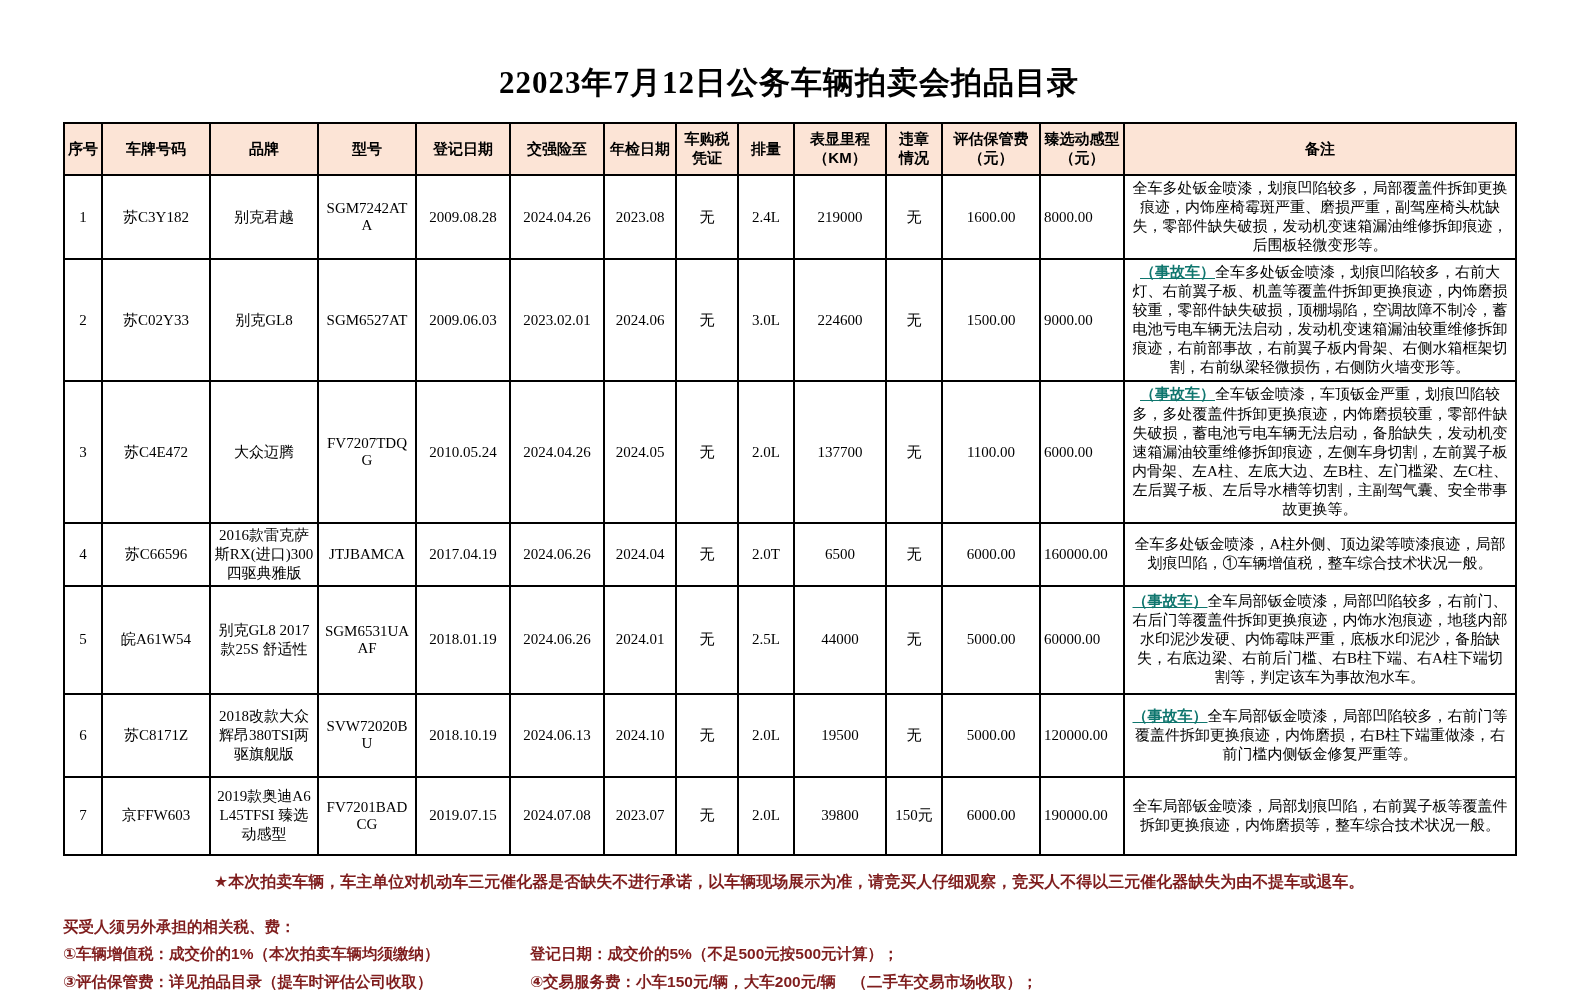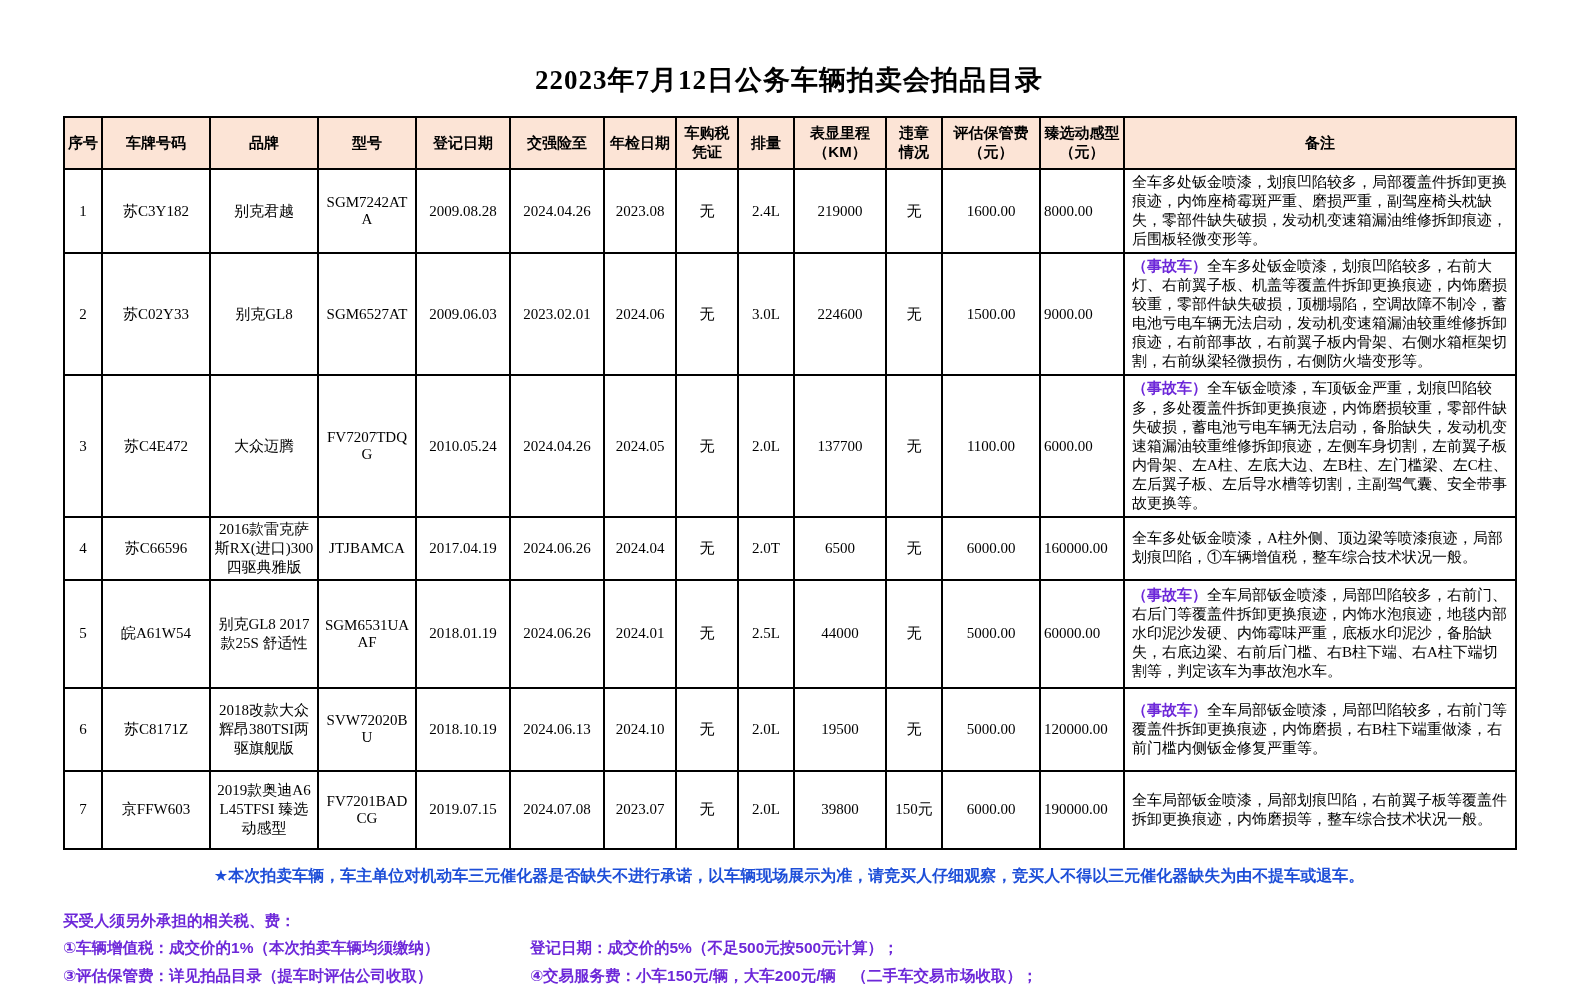--- a/index.html
+++ b/index.html
@@ -3,54 +3,54 @@
 <meta charset="utf-8">
 <style>
   html,body { margin:0; padding:0; background:#ffffff; }
   body {
     width:1578px; height:997px; overflow:hidden;
     font-family:"Liberation Serif","DejaVu Serif",serif;
     color:#000;
   }
   .page { padding:62px 63px 0 63px; }
   .title {
-    text-align:center; font-size:27px; font-weight:bold;
+    text-align:center; font-size:31px; font-weight:bold;
     margin:0 0 18px 0; letter-spacing:1px;
     font-family:"Liberation Serif","DejaVu Serif",serif;
   }
   table.catalog {
     border-collapse:collapse; table-layout:fixed; width:1452px;
   }
   .catalog th, .catalog td {
     border:2px solid #000; text-align:center; vertical-align:middle;
     font-size:15px; padding:2px 3px; word-break:break-all;
   }
   .catalog thead th {
     background:#FCE4D6; font-weight:bold; white-space:pre-line;
     height:46px; font-size:15px;
     font-family:"Liberation Sans","DejaVu Sans",sans-serif;
   }
   .catalog td.cell-remark {
-    text-align:left; padding:3px 7px; line-height:1.27; word-break:break-all;
+    text-align:center; padding:3px 7px; line-height:1.27; word-break:break-all;
   }
   .catalog td.cell-starting_price { text-align:left; padding-right:6px; }
   .catalog tbody tr:nth-child(1){height:80px}
   .catalog tbody tr:nth-child(2){height:115px}
   .catalog tbody tr:nth-child(3){height:124px}
   .catalog tbody tr:nth-child(4){height:63px}
   .catalog tbody tr:nth-child(5){height:108px}
   .catalog tbody tr:nth-child(6){height:83px}
   .catalog tbody tr:nth-child(7){height:78px}
-  .remark-prefix { color:#6d28d9; font-weight:bold; }
+  .remark-prefix { color:#0f766e; font-weight:bold;text-decoration:underline; }
   .warning-line {
-    margin-top:16px; text-align:center; color:#1d4ed8; font-weight:bold;
+    margin-top:16px; text-align:center; color:#7f1d1d; font-weight:bold;
     font-size:16px; font-family:"Liberation Sans","DejaVu Sans",sans-serif;
   }
   .fees-block {
-    margin-top:24px; color:#6d28d9; font-weight:bold; font-size:15.5px;
+    margin-top:24px; color:#7f1d1d; font-weight:bold; font-size:15.5px;
     font-family:"Liberation Sans","DejaVu Sans",sans-serif;
   }
   .fees-heading { margin:0 0 6px 0; }
   .fee-line { display:flex; margin:0 0 7px 0; }
   .fee-left { width:467px; flex:0 0 467px; }
   .fee-right { flex:1; }
   
   col.c-seq{width:38px} col.c-plate{width:108px} col.c-brand{width:108px}
   col.c-model{width:98px} col.c-reg{width:94px} col.c-ins{width:94px}
   col.c-insp{width:72px} col.c-tax{width:62px} col.c-disp{width:56px}

